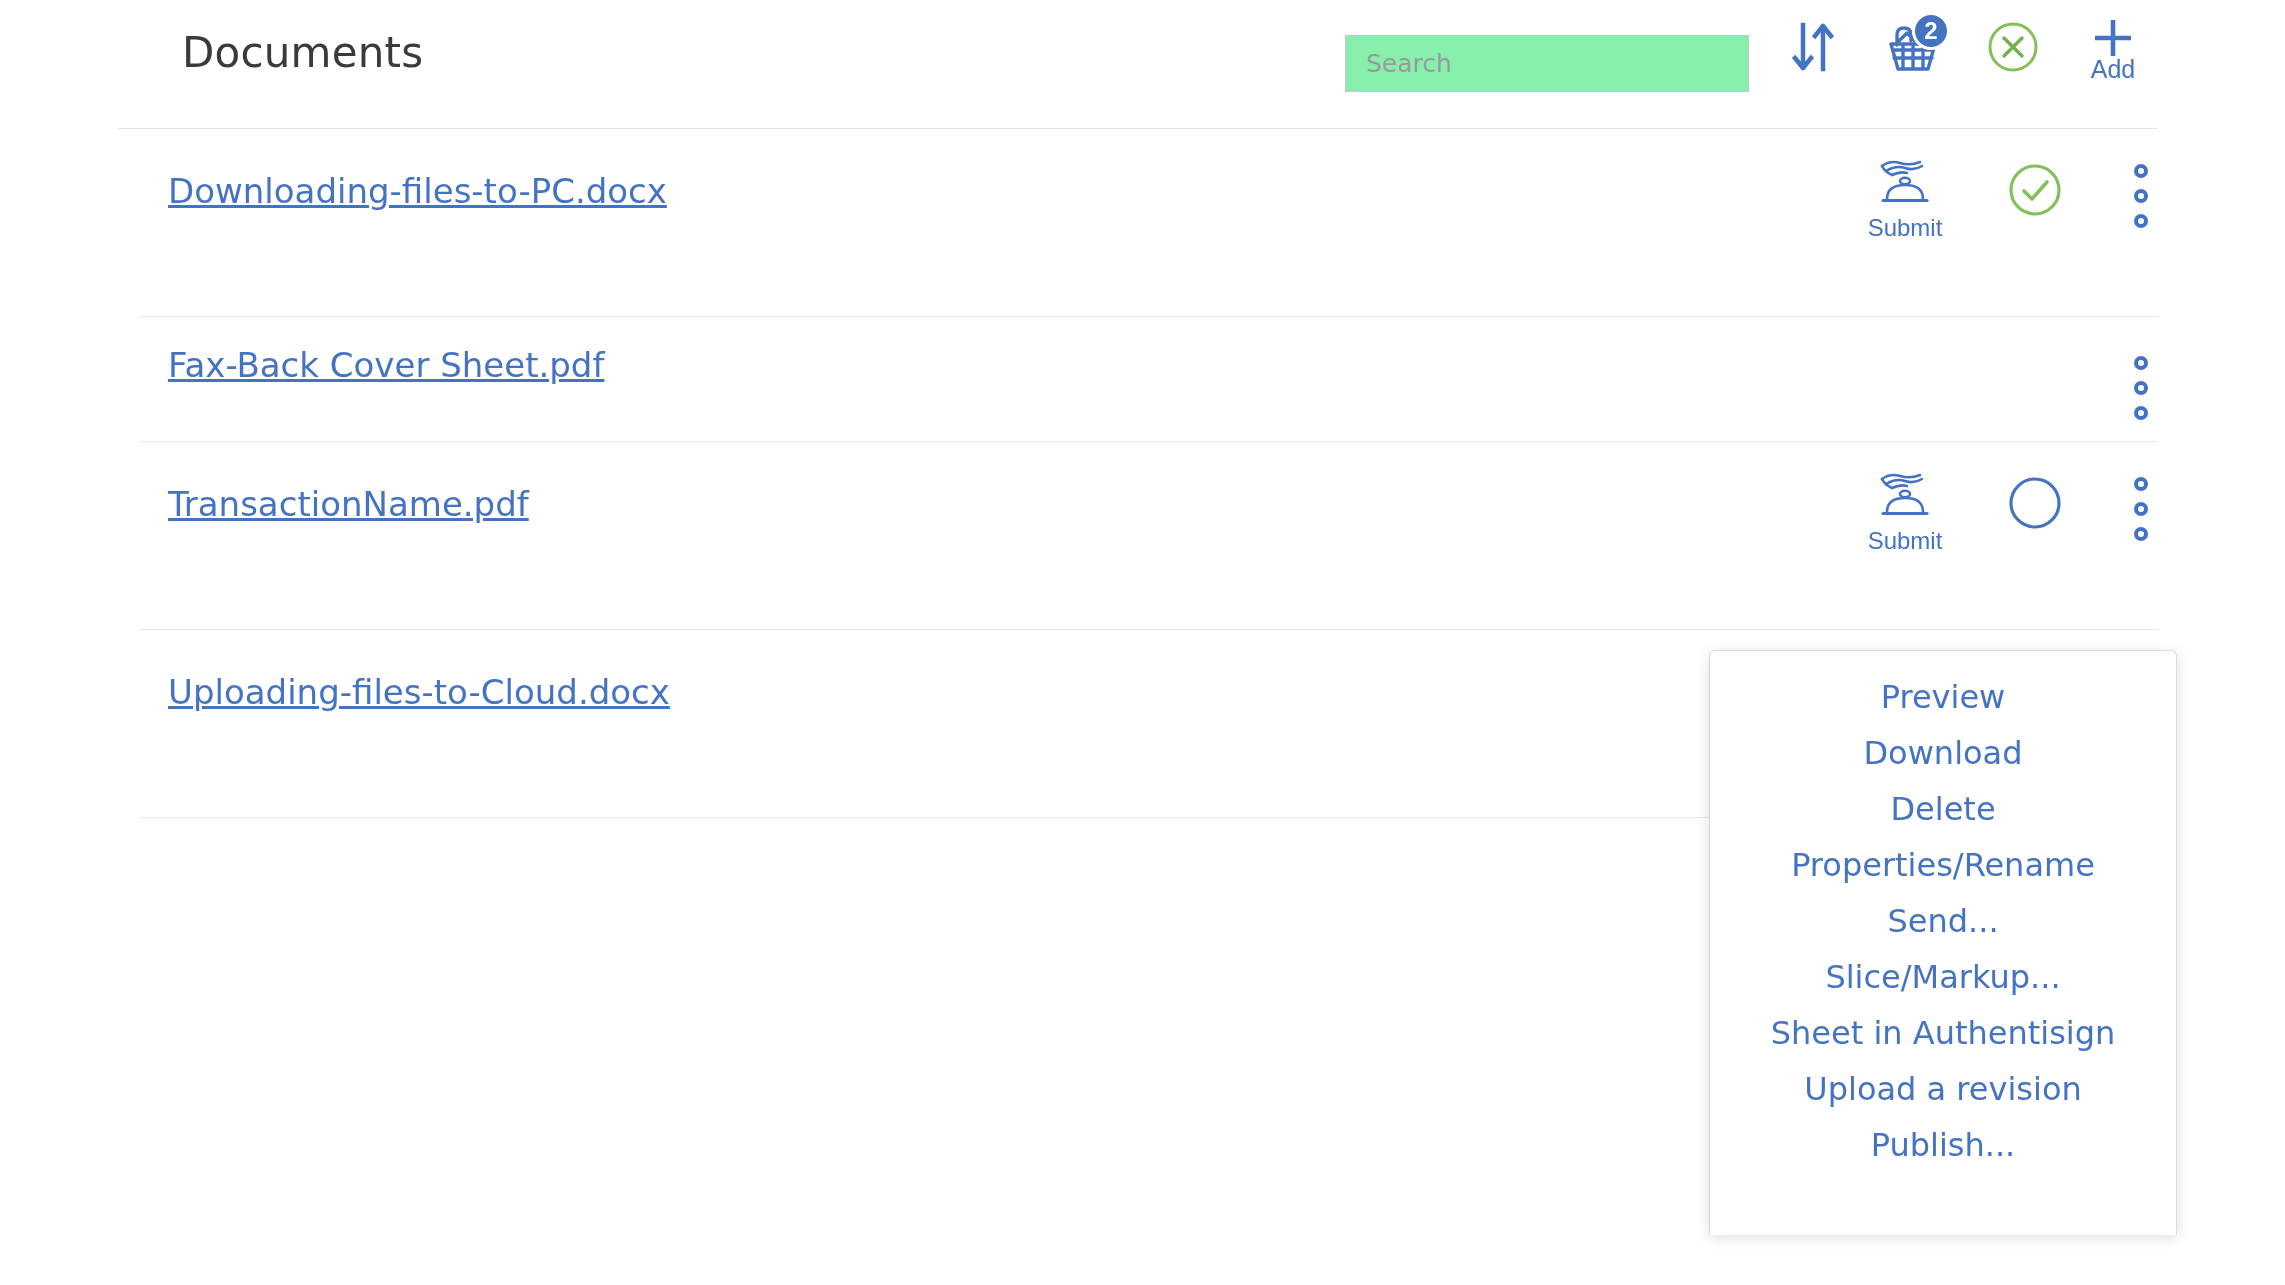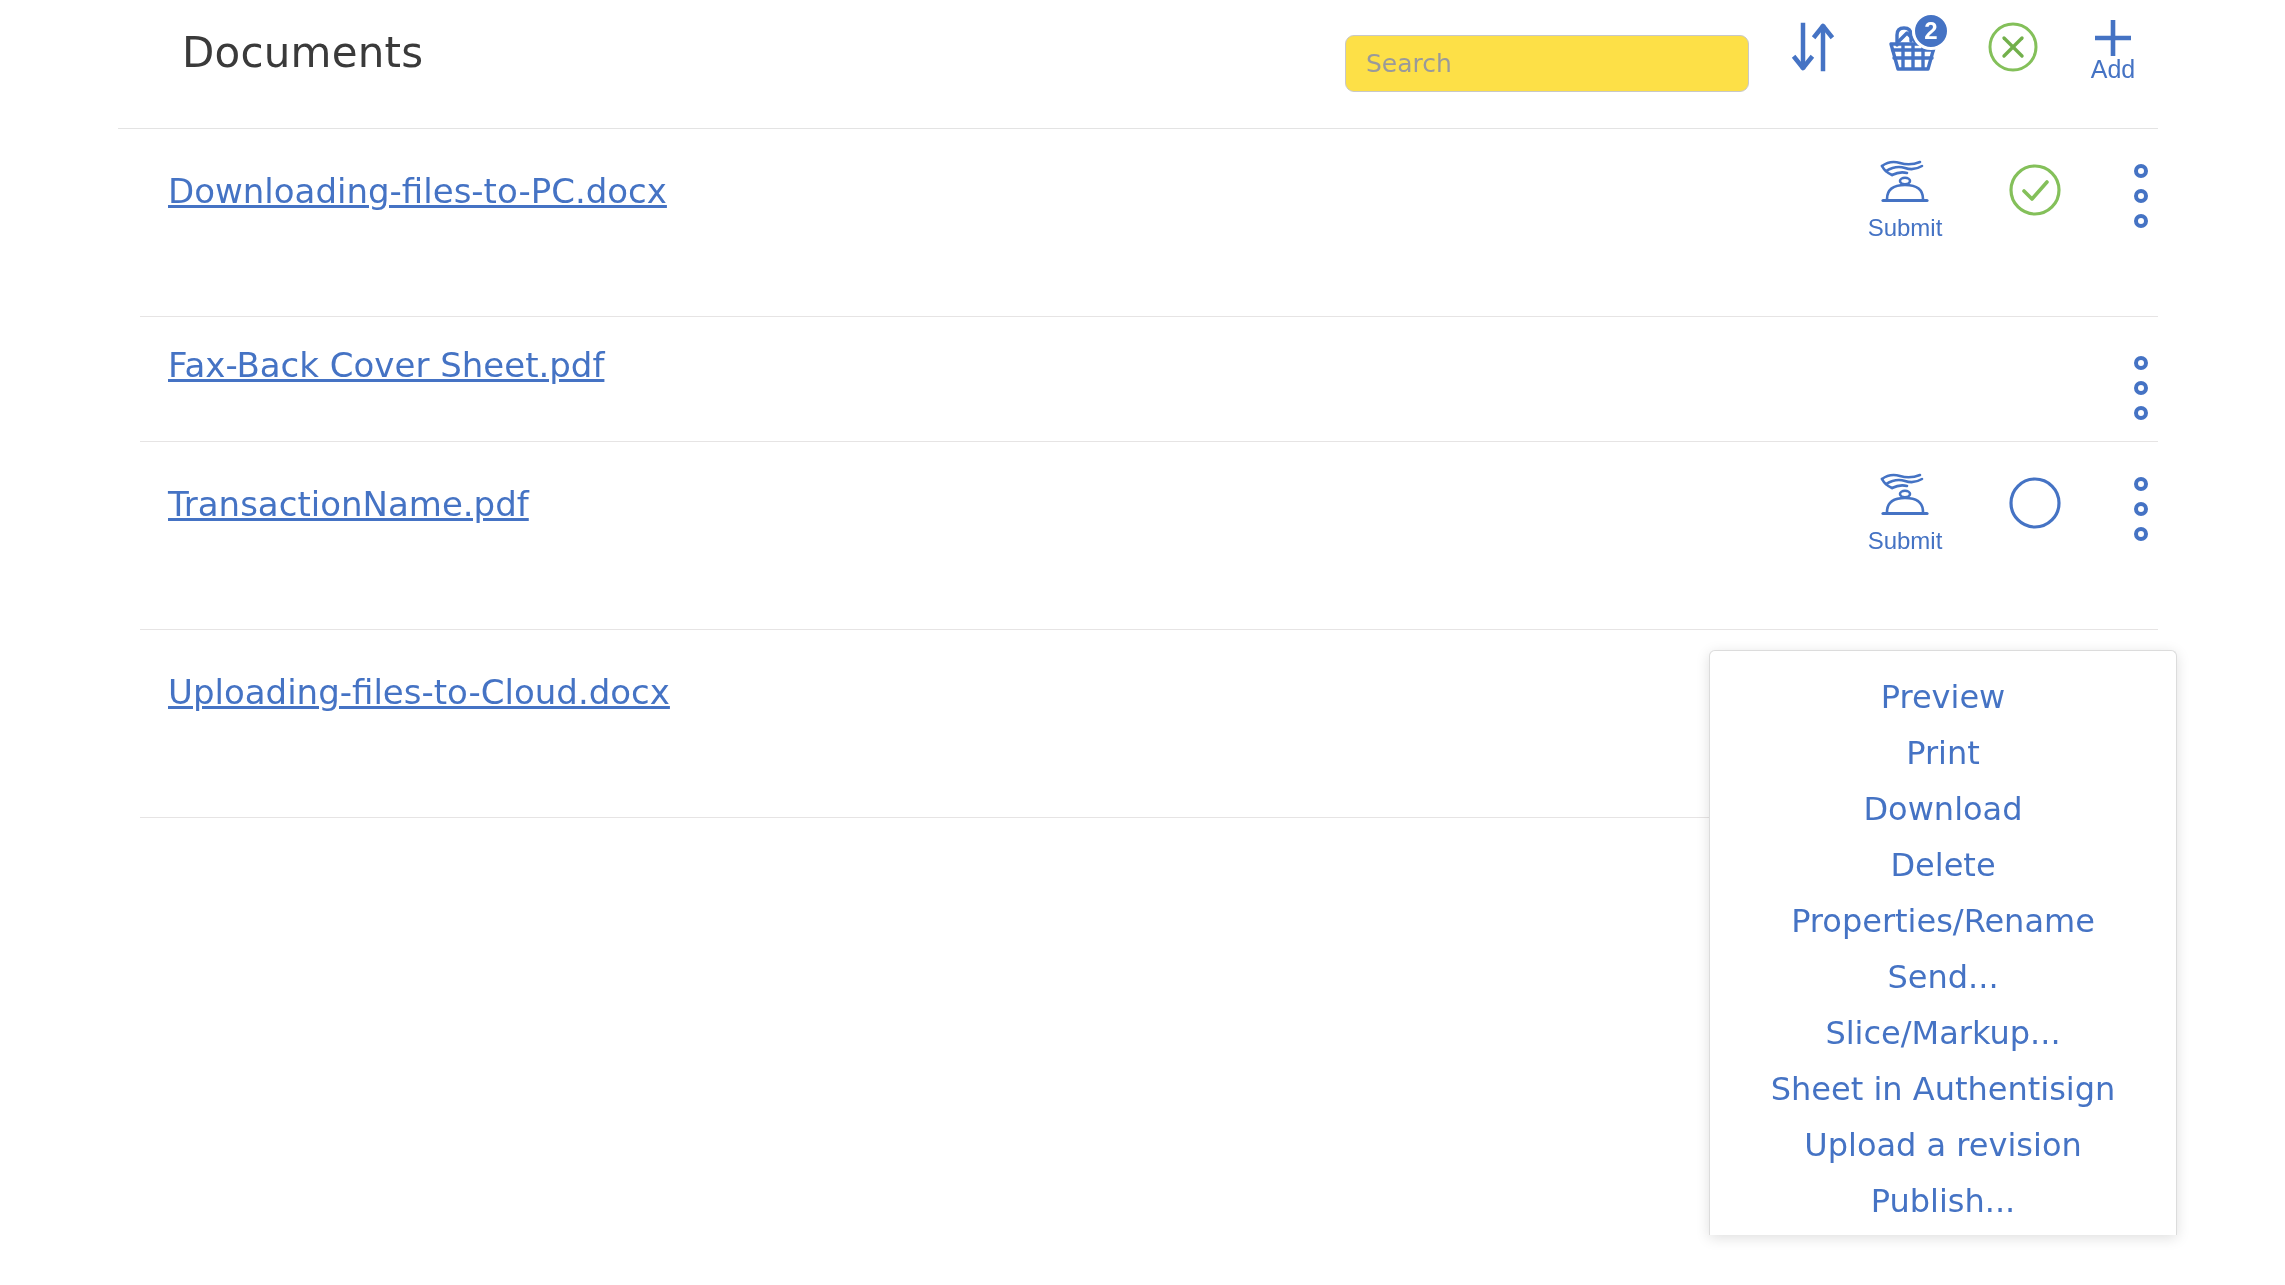--- a/index.html
+++ b/index.html
@@ -38,22 +38,22 @@
     white-space: nowrap;
   }
 
   .search-input {
     position: absolute;
     left: 1345px;
     top: 35px;
     width: 404px;
     height: 57px;
     border: 1px solid #c8c8c8;
-    border-radius: 9px;
-    background: #fde047;
+    border-radius: 0;
+    background: #86efac;
     font-family: "DejaVu Sans", "Liberation Sans", sans-serif;
     font-size: 25px;
     color: #4a4a4a;
     padding: 0 20px;
     outline: none;
   }
   .search-input::placeholder { color: #9a9a9a; }
 
   .header-actions {
     position: absolute;
@@ -396,21 +396,20 @@
 
     <div class="doc-row">
       <a class="doc-name" href="#">Uploading-files-to-Cloud.docx</a>
       <div class="row-sep"></div>
     </div>
 
   </div>
 
   <div class="context-menu">
     <button class="menu-item">Preview</button>
-    <button class="menu-item">Print</button>
     <button class="menu-item">Download</button>
     <button class="menu-item">Delete</button>
     <button class="menu-item">Properties/Rename</button>
     <button class="menu-item">Send...</button>
     <button class="menu-item">Slice/Markup...</button>
     <button class="menu-item">Sheet in Authentisign</button>
     <button class="menu-item">Upload a revision</button>
     <button class="menu-item">Publish...</button>
   </div>
 

